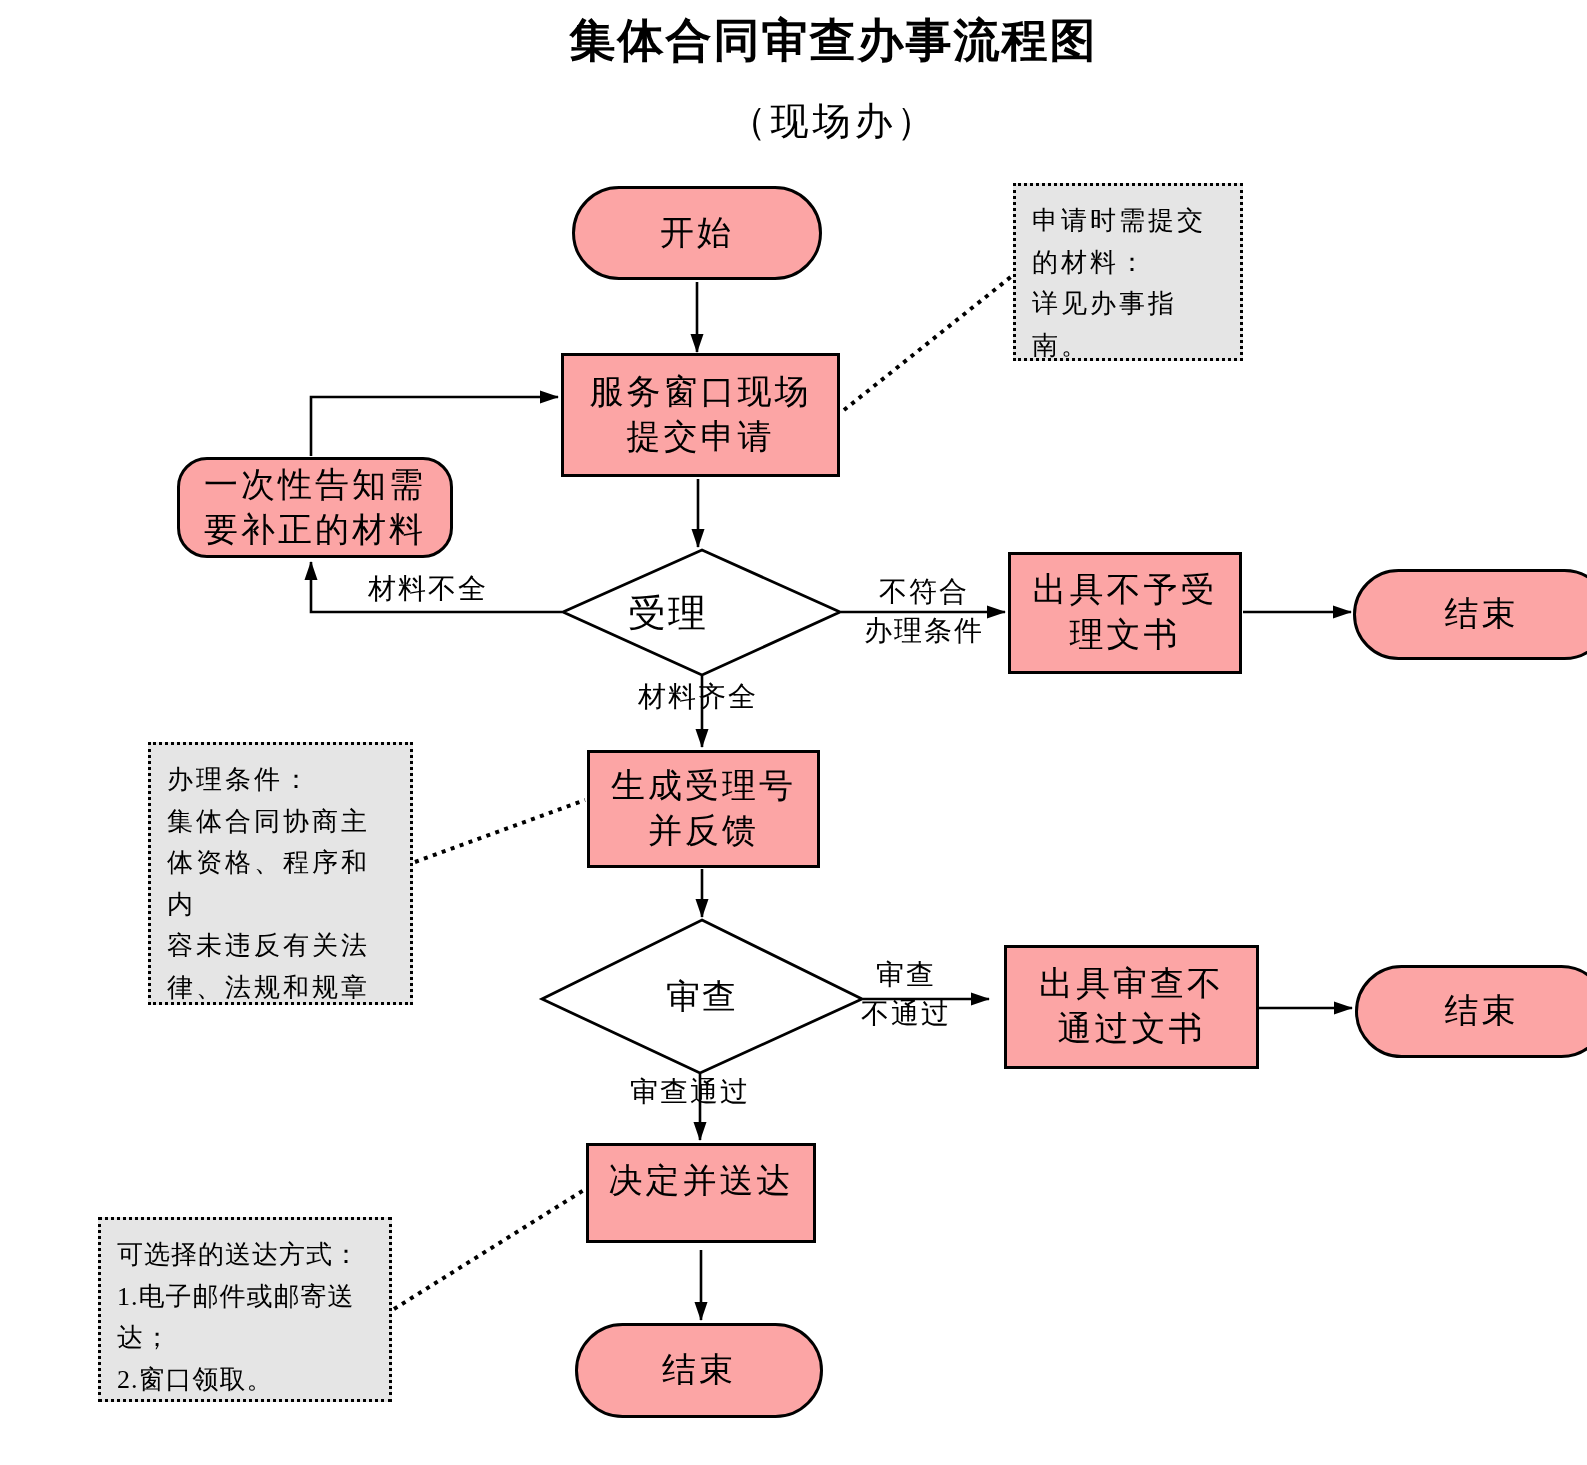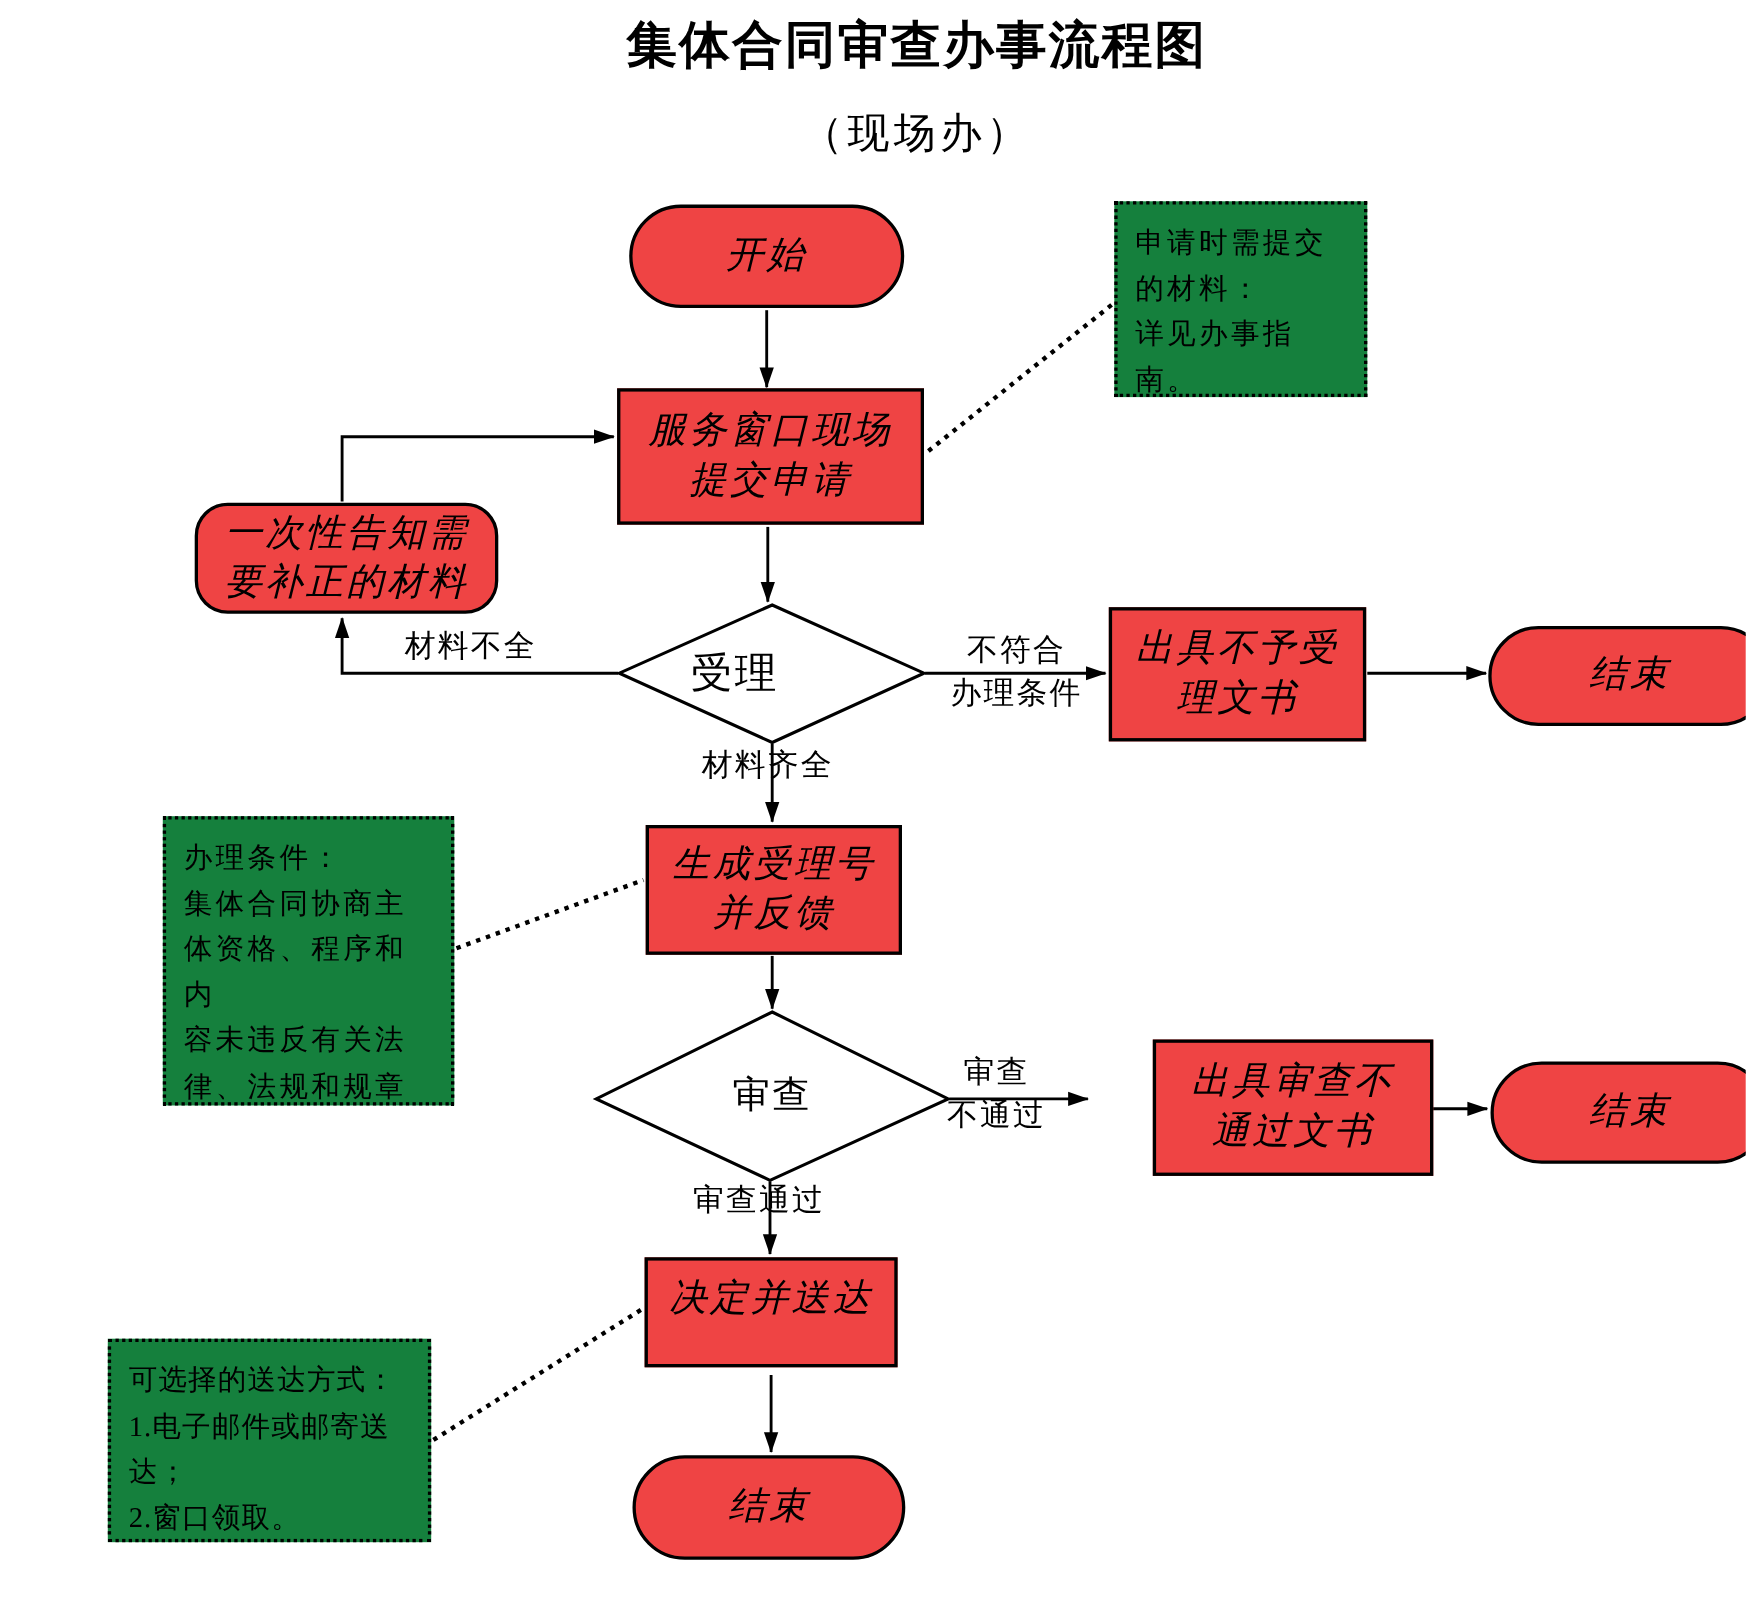--- a/index.html
+++ b/index.html
@@ -16,29 +16,28 @@
   .page-title{
     position:absolute;left:0;top:10px;width:1587px;
     text-align:center;font-size:46px;font-weight:700;letter-spacing:2px;
   }
   .page-subtitle{
     position:absolute;left:0;top:96px;width:1587px;
     text-align:center;font-size:38px;letter-spacing:4px;
   }
   .node{
     position:absolute;display:flex;align-items:center;justify-content:center;
-    border:3px solid #000;background:#ef4444;box-sizing:border-box;
+    border:3px solid #000;background:#fca5a5;box-sizing:border-box;
     font-size:34px;line-height:1.32;text-align:center;white-space:pre-line;
     letter-spacing:3px;
-    font-style:italic;
   }
   .oval{border-radius:60px;}
   .top-align{align-items:flex-start;padding-top:13px;}
   .note{
-    position:absolute;border:3px dotted #000;background:#15803d;box-sizing:border-box;
+    position:absolute;border:3px dotted #000;background:#e5e5e5;box-sizing:border-box;
     font-size:26px;line-height:1.6;text-align:left;white-space:pre-line;
     padding:14px 16px;letter-spacing:3px;
   }
   .elabel{
     position:absolute;transform:translate(-50%,-50%);
     font-size:28px;line-height:1.38;text-align:center;white-space:pre-line;
     letter-spacing:2px;
   }
 </style>
 </head>
@@ -86,21 +85,21 @@
 要补正的材料</div>
 
   <div class="node" style="left:968px;top:552px;width:234px;height:122px;">出具不予受
 理文书</div>
 
   <div class="node oval" style="left:1313px;top:569px;width:257px;height:91px;">结束</div>
 
   <div class="node" style="left:547px;top:750px;width:233px;height:118px;">生成受理号
 并反馈</div>
 
-  <div class="node" style="left:1008px;top:945px;width:255px;height:124px;">出具审查不
+  <div class="node" style="left:964px;top:945px;width:255px;height:124px;">出具审查不
 通过文书</div>
 
   <div class="node oval" style="left:1315px;top:965px;width:253px;height:93px;">结束</div>
 
   <div class="node top-align" style="left:546px;top:1143px;width:230px;height:100px;">决定并送达</div>
 
   <div class="node oval" style="left:535px;top:1323px;width:248px;height:95px;">结束</div>
 
   <div class="elabel" style="left:628px;top:613px;font-size:38px;">受理</div>
   <div class="elabel" style="left:662px;top:997px;font-size:34px;">审查</div>

